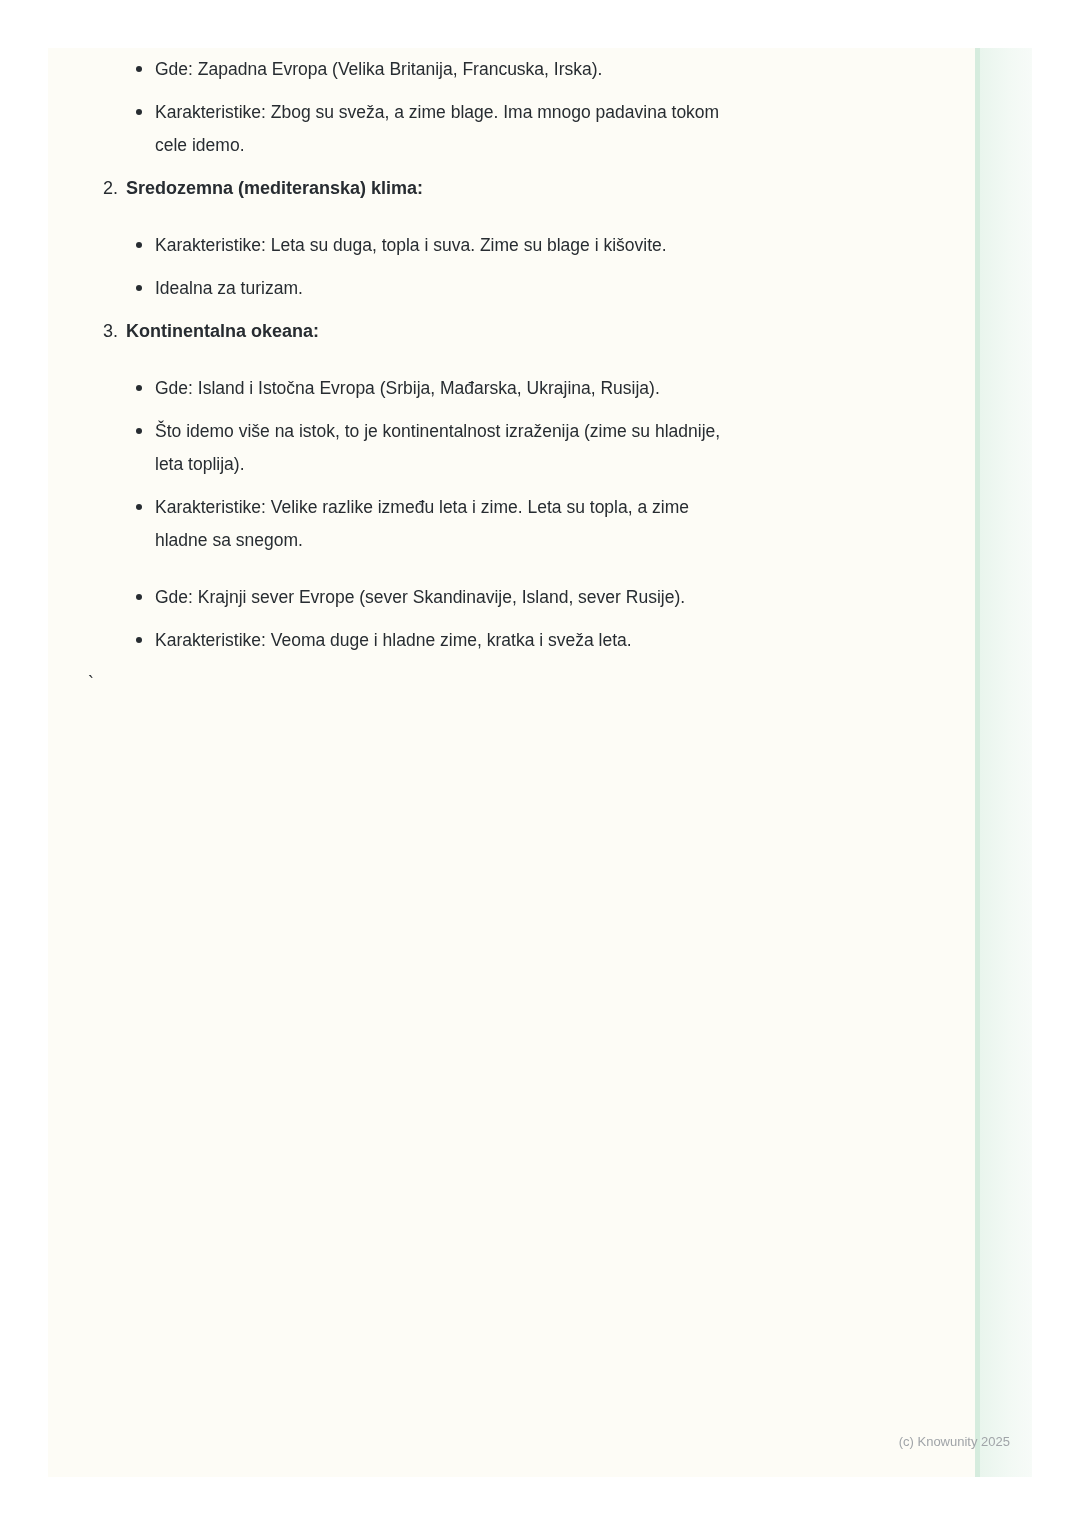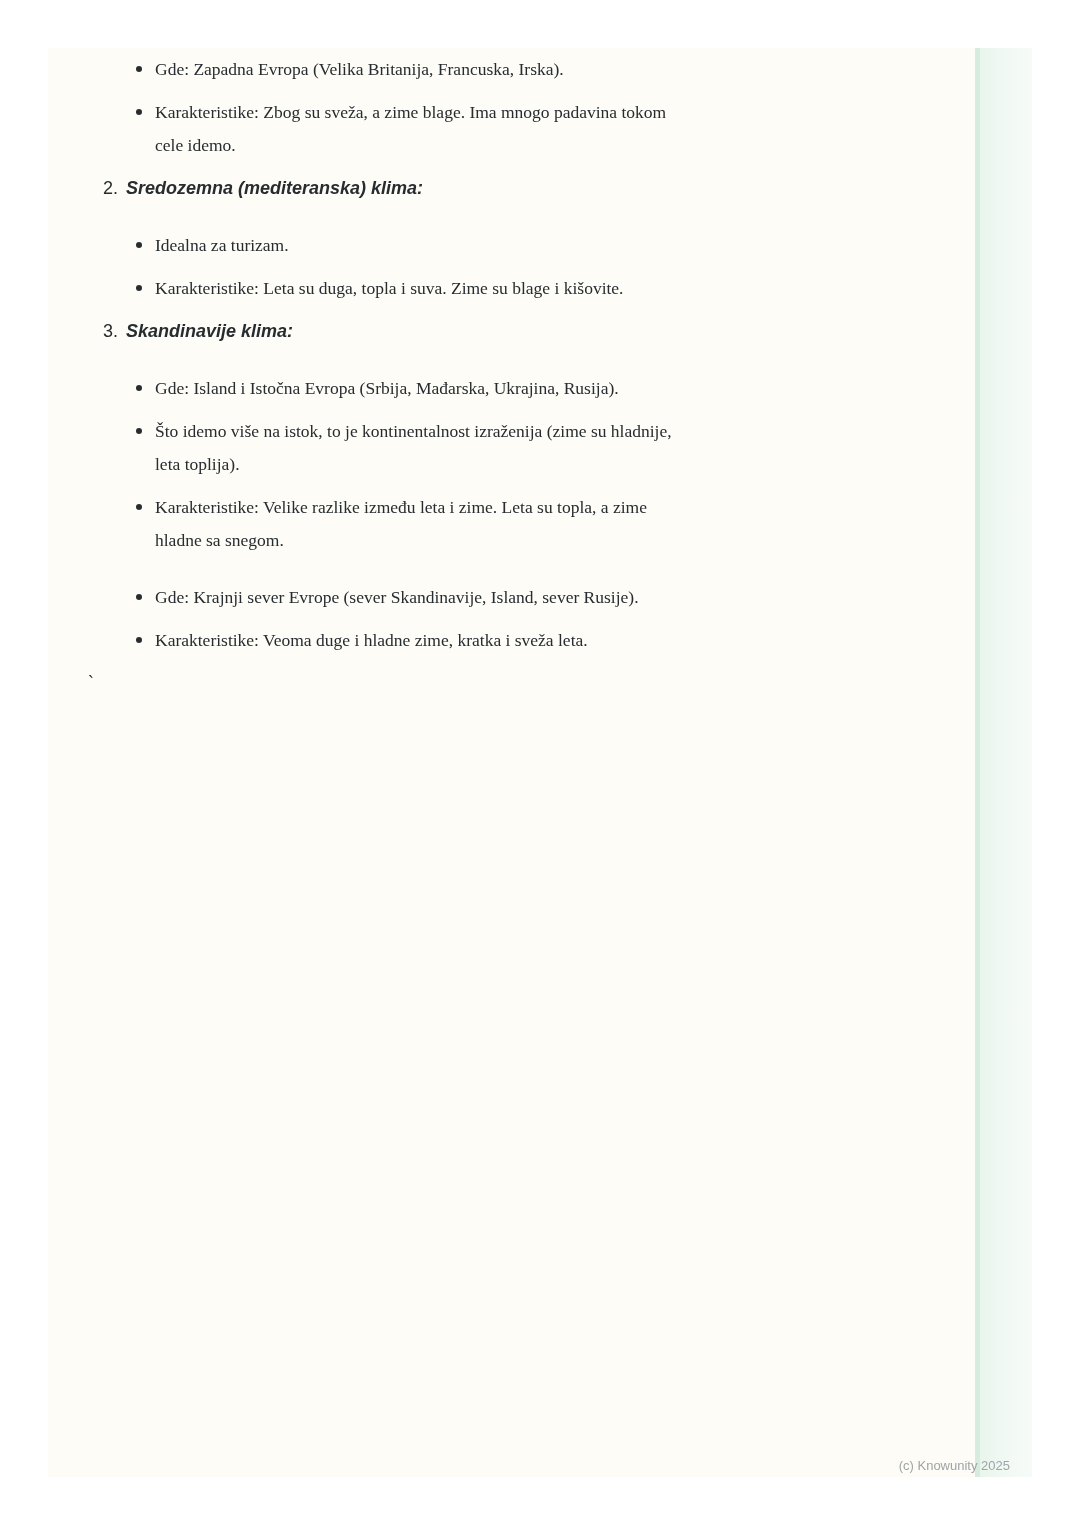--- a/index.html
+++ b/index.html
@@ -49,43 +49,43 @@
   }
   ul.bullets.first { margin-top: 5px; }
   ul.bullets li { position: relative; margin: 0 0 10px 0; }
   ul.bullets li .dot {
     position: absolute;
     left: -19px; top: 13px;
     width: 6px; height: 6px;
     border-radius: 50%;
     background: #272c31;
   }
-  .ln { display: block; white-space: nowrap; font-family: Liberation Serif, serif; }
+  .ln { display: block; white-space: nowrap; }
 
   .num-heading {
     margin: 10px 0 0 15px;
     font-size: 18px;
     font-weight: normal;
     line-height: 33px;
     white-space: nowrap;
   }
   .num-heading .num { display: inline-block; min-width: 23px; font-weight: normal; }
-  .num-heading .ttl { font-weight: bold; font-style: italic; }
+  .num-heading .ttl { font-weight: bold; }
 
   b { font-weight: bold; }
 
   .stray {
     margin: 10px 0 0 0;
     font-size: 17.5px;
     line-height: 33px;
   }
 
   .footer {
     position: absolute;
-    right: 22px; bottom: 3px;
+    right: 22px; bottom: 27px;
     font-size: 13px;
     line-height: 16px;
     color: #a0a4a8;
     z-index: 2;
   }
 </style>
 </head>
 <body>
 
 <div class="canvas">
@@ -108,32 +108,32 @@
         </li>
       </ul>
 
       <section>
         <h3 class="num-heading">
           <span class="num">2.</span><span class="ttl">Sredozemna (mediteranska) klima:</span>
         </h3>
         <ul class="bullets">
           <li>
             <span class="dot"></span>
-            <span class="ln">Idealna za turizam.</span>
+            <span class="ln">Karakteristike: Leta su duga, topla i suva. Zime su blage i kišovite.</span>
           </li>
           <li>
             <span class="dot"></span>
-            <span class="ln">Karakteristike: Leta su duga, topla i suva. Zime su blage i kišovite.</span>
+            <span class="ln">Idealna za turizam.</span>
           </li>
         </ul>
       </section>
 
       <section>
         <h3 class="num-heading">
-          <span class="num">3.</span><span class="ttl">Skandinavije klima:</span>
+          <span class="num">3.</span><span class="ttl">Kontinentalna okeana:</span>
         </h3>
         <ul class="bullets">
           <li>
             <span class="dot"></span>
             <span class="ln">Gde: Island i Istočna Evropa (Srbija, Mađarska, Ukrajina, Rusija).</span>
           </li>
           <li>
             <span class="dot"></span>
             <span class="ln">Što idemo više na istok, to je kontinentalnost izraženija (zime su hladnije,</span>
             <span class="ln">leta toplija).</span>

